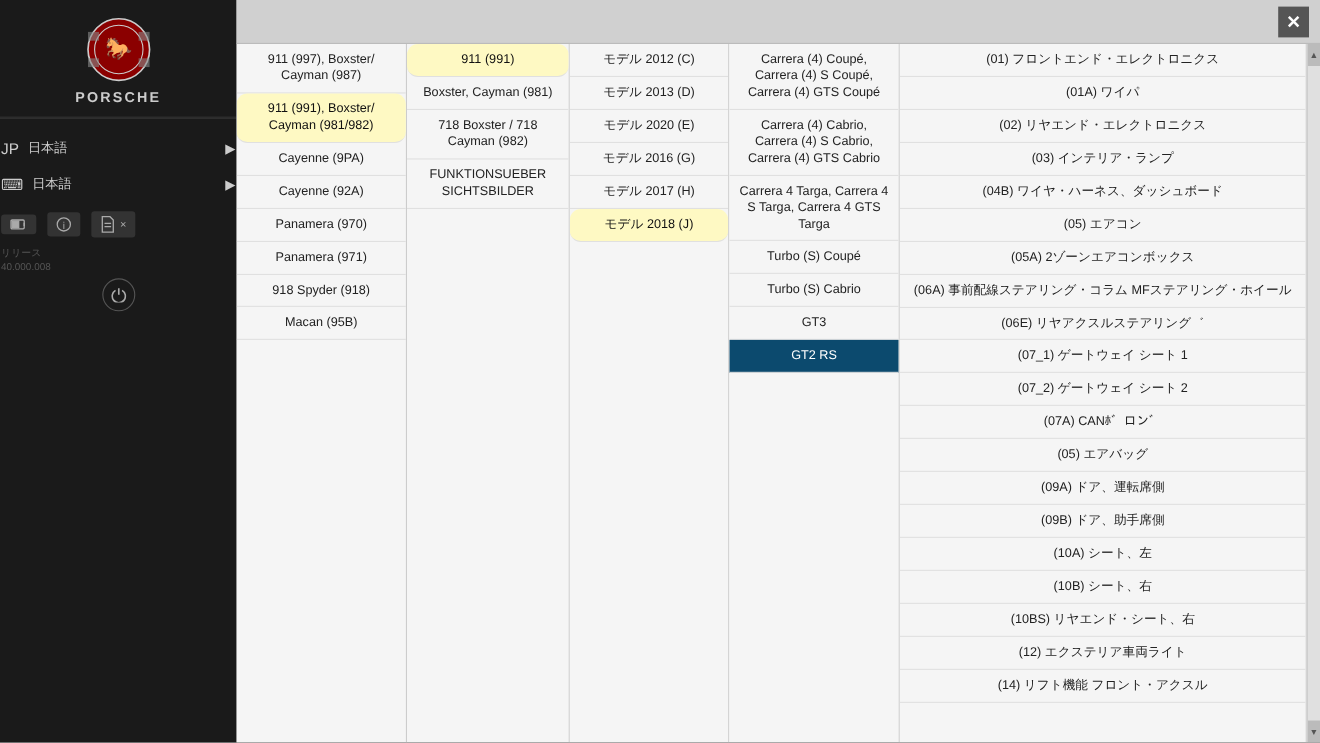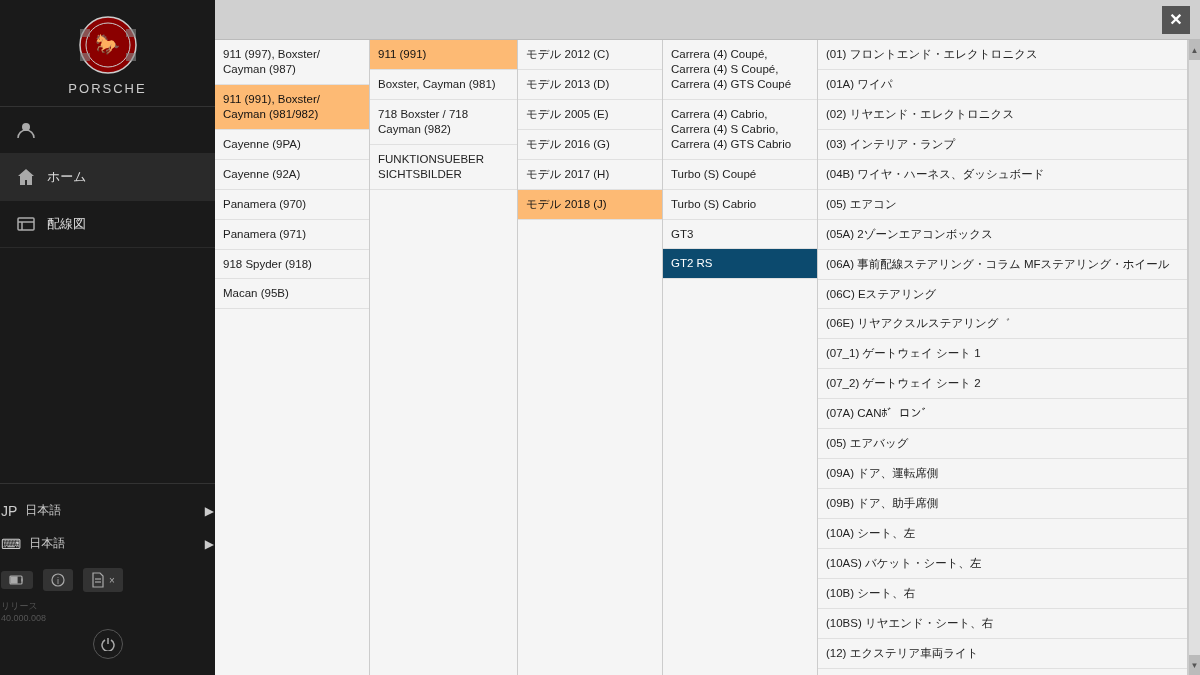--- a/index.html
+++ b/index.html
@@ -22,21 +22,21 @@
       border-bottom: 1px solid #333;
     }
     .porsche-emblem {
       width: 60px;
       height: 60px;
       margin-bottom: 6px;
     }
     .porsche-text {
       color: #ccc;
       font-size: 13px;
-      font-weight: normal;
+      font-weight: bold;
       letter-spacing: 2px;
     }
     .sidebar-nav {
       flex: 1;
       display: flex;
       flex-direction: column;
     }
     .nav-item {
       display: flex;
       align-items: center;
@@ -152,20 +152,21 @@
       justify-content: center;
       font-weight: bold;
     }
 
     
     #columns {
       display: flex;
       flex: 1;
       overflow: hidden;
       height: 635px;
+      text-align: center;
     }
 
     .col {
       border-right: 1px solid #ccc;
       overflow-y: auto;
       height: 100%;
       background: #f5f5f5;
     }
 
     .col-1 { width: 155px; min-width: 155px; }
@@ -175,21 +176,21 @@
     .col-5 { flex: 1; }
 
     .col-item {
       padding: 7px 8px;
       cursor: pointer;
       border-bottom: 1px solid #e0e0e0;
       color: #222;
       font-size: 11.5px;
       line-height: 1.3;
     }
-    .col-item.selected { background: #fdba74; color: #111; }
+    .col-item.selected { background: #fef9c3; color: #111; border-radius: 10px; }
     .col-item.selected-dark { background: #0c4a6e; color: #fff; }
 
     
     .col::-webkit-scrollbar { width: 8px; }
     .col::-webkit-scrollbar-track { background: #e0e0e0; }
     .col::-webkit-scrollbar-thumb { background: #aaa; }
 
     #main::-webkit-scrollbar { width: 8px; }
 
     .scrollbar-right {
@@ -225,48 +226,20 @@
       <text x="30" y="36" text-anchor="middle" font-size="20" fill="#ccc">🐎</text>
 
       <rect x="2" y="14" width="10" height="8" fill="#888" opacity="0.6"></rect>
       <rect x="2" y="38" width="10" height="8" fill="#888" opacity="0.6"></rect>
       <rect x="48" y="14" width="10" height="8" fill="#888" opacity="0.6"></rect>
       <rect x="48" y="38" width="10" height="8" fill="#888" opacity="0.6"></rect>
     </svg>
     <span class="porsche-text">PORSCHE</span>
   </div>
 
-  <div class="sidebar-nav">
-    <div class="nav-item">
-      <span class="nav-icon">
-        <svg width="20" height="20" viewBox="0 0 20 20" fill="#aaa">
-            <circle cx="10" cy="7" r="4"></circle>
-            <path d="M2 18c0-4.4 3.6-8 8-8s8 3.6 8 8" stroke="#aaa" stroke-width="1.5" fill="none"></path>
-          </svg>
-      </span>
-    </div>
-    <div class="nav-item active">
-      <span class="nav-icon">
-        <svg width="20" height="20" viewBox="0 0 20 20" fill="#aaa">
-            <path d="M10 2L2 9h2v9h5v-5h2v5h5V9h2z" fill="#aaa"></path>
-          </svg>
-      </span>
-      <span class="nav-label">ホーム</span>
-    </div>
-    <div class="nav-item">
-      <span class="nav-icon">
-        <svg width="20" height="20" viewBox="0 0 20 20" fill="none" stroke="#aaa" stroke-width="1.5">
-            <rect x="2" y="4" width="16" height="12" rx="1"></rect>
-            <line x1="2" y1="8" x2="18" y2="8"></line>
-            <line x1="6" y1="8" x2="6" y2="16"></line>
-          </svg>
-      </span>
-      <span class="nav-label">配線図</span>
-    </div>
-  </div>
 
   <div class="sidebar-footer">
     <div class="language-row">
       <span class="lang-icon">JP</span>
       <span>日本語</span>
       <span class="lang-arrow">▶</span>
     </div>
     <div class="language-row">
       <span class="lang-icon">⌨</span>
       <span>日本語</span>
@@ -331,54 +304,53 @@
     <div class="col col-2" id="col2-container">
         <div class="col-item selected">911 (991)</div>
         <div class="col-item">Boxster, Cayman (981)</div>
         <div class="col-item">718 Boxster / 718 Cayman (982)</div>
         <div class="col-item">FUNKTIONSUEBER SICHTSBILDER</div>
       </div>
 
     <div class="col col-3" id="col3-container">
         <div class="col-item">モデル 2012 (C)</div>
         <div class="col-item">モデル 2013 (D)</div>
-        <div class="col-item">モデル 2005 (E)</div>
+        <div class="col-item">モデル 2020 (E)</div>
         <div class="col-item">モデル 2016 (G)</div>
         <div class="col-item">モデル 2017 (H)</div>
         <div class="col-item selected">モデル 2018 (J)</div>
       </div>
 
     <div class="col col-4" id="col4-container">
         <div class="col-item">Carrera (4) Coupé, Carrera (4) S Coupé, Carrera (4) GTS Coupé</div>
         <div class="col-item">Carrera (4) Cabrio, Carrera (4) S Cabrio, Carrera (4) GTS Cabrio</div>
+        <div class="col-item">Carrera 4 Targa, Carrera 4 S Targa, Carrera 4 GTS Targa</div>
         <div class="col-item">Turbo (S) Coupé</div>
         <div class="col-item">Turbo (S) Cabrio</div>
         <div class="col-item">GT3</div>
         <div class="col-item selected-dark">GT2 RS</div>
       </div>
 
     <div class="col col-5" id="col5-container">
         <div class="col-item">(01) フロントエンド・エレクトロニクス</div>
         <div class="col-item">(01A) ワイパ</div>
         <div class="col-item">(02) リヤエンド・エレクトロニクス</div>
         <div class="col-item">(03) インテリア・ランプ</div>
         <div class="col-item">(04B) ワイヤ・ハーネス、ダッシュボード</div>
         <div class="col-item">(05) エアコン</div>
         <div class="col-item">(05A) 2ゾーンエアコンボックス</div>
         <div class="col-item">(06A) 事前配線ステアリング・コラム MFステアリング・ホイール</div>
-        <div class="col-item">(06C) Eステアリング</div>
         <div class="col-item">(06E) リヤアクスルステアリング゛</div>
         <div class="col-item">(07_1) ゲートウェイ シート 1</div>
         <div class="col-item">(07_2) ゲートウェイ シート 2</div>
         <div class="col-item">(07A) CANﾎ゛ロン゛</div>
         <div class="col-item">(05) エアバッグ</div>
         <div class="col-item">(09A) ドア、運転席側</div>
         <div class="col-item">(09B) ドア、助手席側</div>
         <div class="col-item">(10A) シート、左</div>
-        <div class="col-item">(10AS) バケット・シート、左</div>
         <div class="col-item">(10B) シート、右</div>
         <div class="col-item">(10BS) リヤエンド・シート、右</div>
         <div class="col-item">(12) エクステリア車両ライト</div>
         <div class="col-item">(14) リフト機能 フロント・アクスル</div>
       </div>
 
     <div class="scrollbar-right">
       <div class="scroll-arrow">▲</div>
       <div style="flex:1"></div>
       <div class="scroll-arrow">▼</div>

